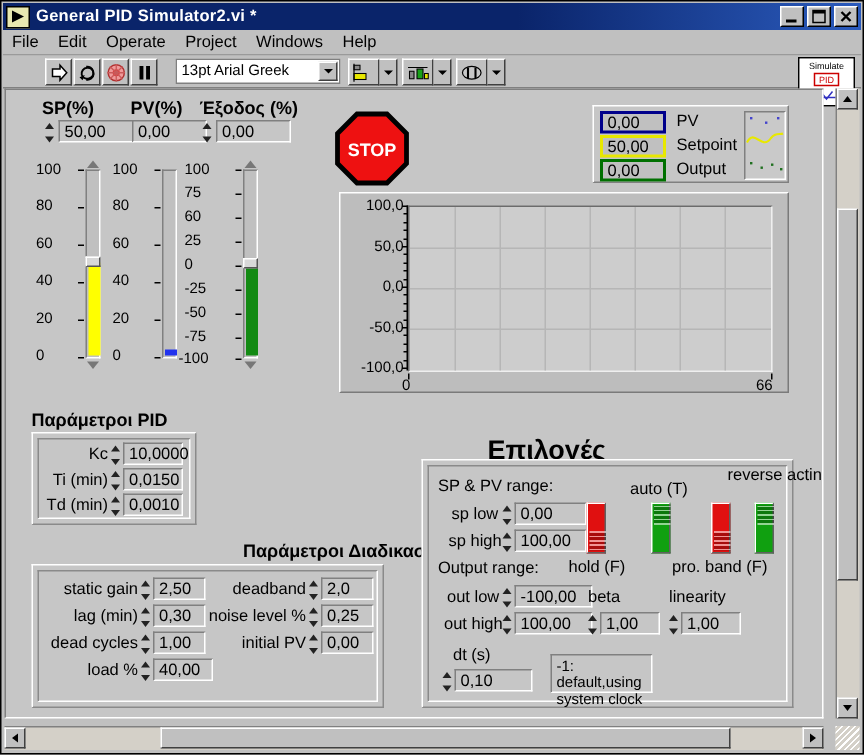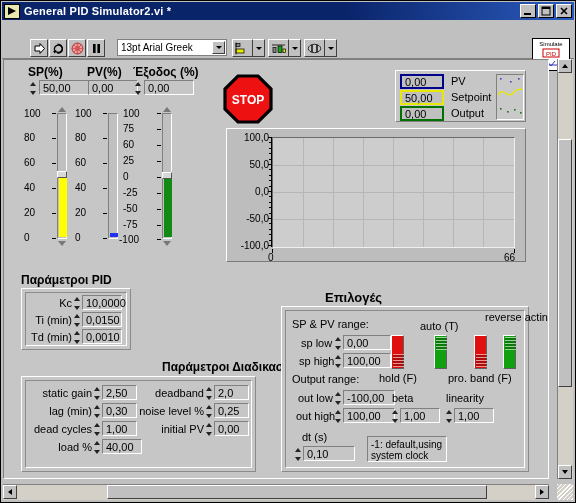--- a/index.html
+++ b/index.html
@@ -171,20 +171,28 @@
           </svg>
       </div>
       <div class="wb">
         <svg width="10" height="10">
             <path d="M2,2 L8,8 M8,2 L2,8" stroke="#000" stroke-width="1.6"></path>
           </svg>
       </div>
     </div>
   </div>
 
+  <div class="menubar">
+    <div class="menuitem">File</div>
+    <div class="menuitem">Edit</div>
+    <div class="menuitem">Operate</div>
+    <div class="menuitem">Project</div>
+    <div class="menuitem">Windows</div>
+    <div class="menuitem">Help</div>
+  </div>
 
   <div class="toolbar">
     <div class="tbtn" style="left:28px;top:2px;">
       <svg width="13" height="13" viewBox="0 0 13 13">
         <path d="M2,4 L7,4 L7,1.5 L11.5,6.5 L7,11.5 L7,9 L2,9 Z" fill="#fff" stroke="#000" stroke-width="1"></path>
       </svg>
     </div>
     <div class="tbtn" style="left:47px;top:2px;">
       <svg width="13" height="13" viewBox="0 0 13 13">
         <path d="M2.5,8 a4,4 0 1,1 3,3" fill="none" stroke="#000" stroke-width="1.3"></path>
@@ -506,21 +514,21 @@
       <div class="numbox" style="left:192px;top:26px;width:35px;">0,25</div>
 
       <div class="lbl" style="left:110px;top:46px;width:72px;text-align:right;">initial PV</div>
       <div class="spin" style="left:184px;top:46px;">
           <i class="up"></i>
           <i class="dn"></i>
         </div>
       <div class="numbox" style="left:192px;top:44px;width:35px;">0,00</div>
     </div>
 
-    <div class="lbl b" style="left:277px;top:230px;font-size:13px;padding-left:44px;">Επιλογές</div>
+    <div class="lbl b" style="left:277px;top:230px;font-size:18px;padding-left:44px;">Επιλογές</div>
     <div class="cluster" style="left:277px;top:246px;width:248px;height:166px;">
       <div class="cluster-in" style="left:3px;top:3px;width:240px;height:158px;"></div>
 
       <div class="lbl" style="left:10px;top:11px;">SP &amp; PV range:</div>
 
       <div class="lbl" style="left:19px;top:30px;">sp low</div>
       <div class="spin" style="left:53px;top:30px;">
           <i class="up"></i>
           <i class="dn"></i>
         </div>
@@ -583,21 +591,21 @@
         </div>
       <div class="numbox" style="left:172px;top:101px;width:40px;">1,00</div>
 
       <div class="lbl" style="left:20px;top:124px;">dt (s)</div>
       <div class="spin" style="left:13px;top:141px;">
           <i class="up"></i>
           <i class="dn"></i>
         </div>
       <div class="numbox" style="left:21px;top:139px;width:52px;">0,10</div>
 
-      <div class="numbox" style="left:85px;top:129px;width:80px;height:26px;line-height:11px;
+      <div class="numbox" style="left:85px;top:129px;width:68px;height:26px;line-height:11px;
            display:block;padding:2px 0 0 3px;font-size:10px;">-1: default,using system clock</div>
     </div>
   </div>
 
   <div class="vscroll">
     <div class="sbtn" style="left:0;top:0;">
       <div class="tri" style="border-left:3px solid transparent;border-right:3px solid transparent;border-bottom:4px solid #000;"></div>
     </div>
     <div class="sthumb" style="left:0;top:80px;width:14px;height:248px;"></div>
     <div class="sbtn" style="left:0;bottom:0;">

